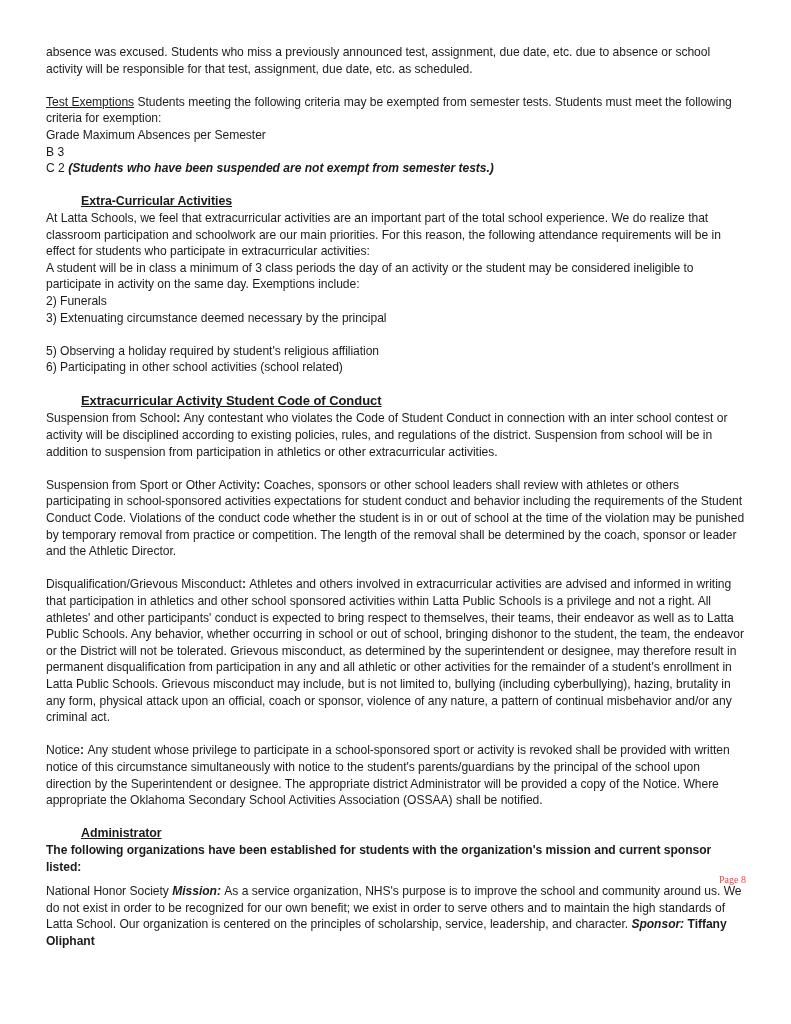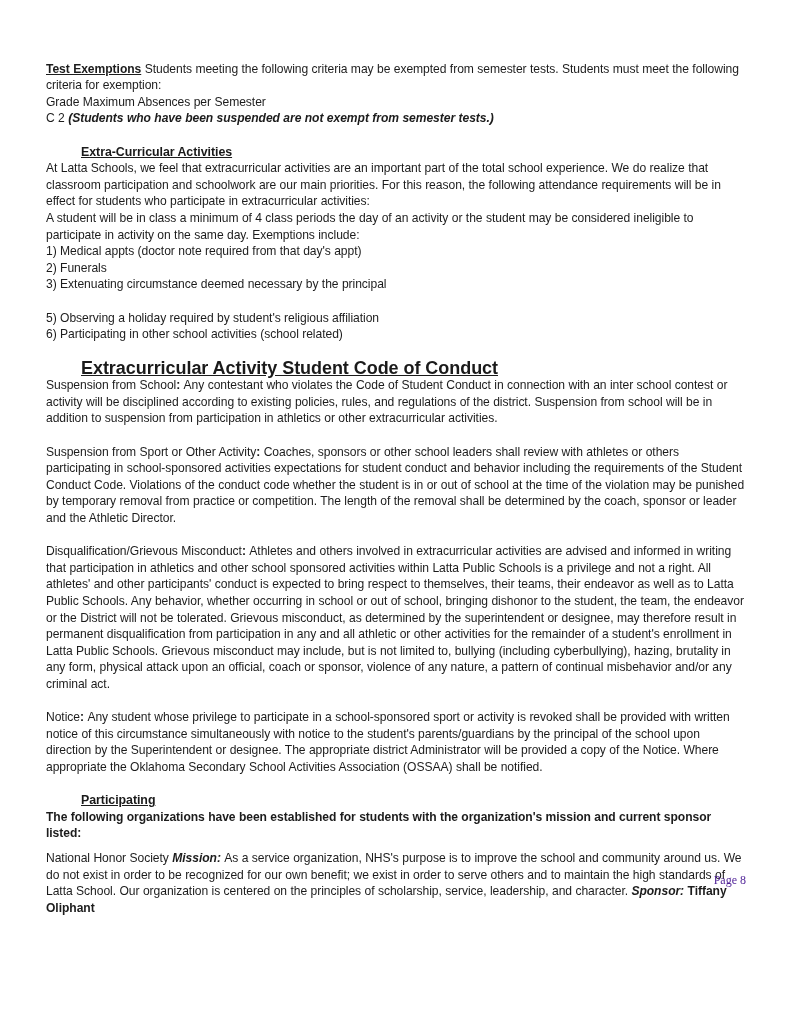--- a/index.html
+++ b/index.html
@@ -37,21 +37,21 @@
     word-spacing: 0.1px;
     color: #1c1c1c;
   }
   .blank-line {
     height: 16.6px;
   }
   .half-gap {
     height: 8px;
   }
   .hd-inline {
-    font-weight: bold;
+    font-weight: normal;
     text-decoration: underline;
   }
   .und {
   }
   .it {
     font-style: italic;
     font-weight: bold;
   }
   .bi {
     font-style: italic;
@@ -63,64 +63,68 @@
   h2.section-head {
     margin: 0;
     font-size: 12.4px;
     line-height: 16.6px;
     font-weight: bold;
     text-decoration: underline;
     letter-spacing: -0.05px;
     padding-left: 35px;
   }
   h2.section-head.big {
-    font-size: 18px;
+    font-size: 13px;
     line-height: 18px;
   }
   .page-number {
     position: absolute;
     right: 45px;
     top: 872px;
     font-family: "Liberation Serif", serif;
-    font-size: 12px;
+    font-size: 10px;
     line-height: 16px;
-    color: #4c1d95;
+    color: #ef4444;
     text-align: center;
   }
   .lead-para {
     font-weight: bold;
   }
 </style>
 </head>
 <body>
 
 <div class="page">
 
   <div class="doc-body">
 
+    <p class="para">
+      <span>absence was excused. Students who miss a previously announced test, assignment, due date, etc. due to absence or school activity</span>
+      <span>will be responsible for that test, assignment, due date, etc. as scheduled.</span>
+    </p>
 
     <div class="blank-line"></div>
 
     <p class="para"><span class="hd-inline">Test Exemptions</span><span> Students meeting the following criteria may be exempted from semester tests. Students must meet the following criteria for exemption:</span></p>
 
     <p class="para"><span class="und">Grade Maximum Absences per Semester</span></p>
 
 
+    <p class="para"><span>B 3</span></p>
 
     <p class="para"><span>C 2 </span><span class="it">(Students who have been suspended are not exempt from semester tests.)</span></p>
 
     <div class="blank-line"></div>
 
     <h2 class="section-head">Extra-Curricular Activities</h2>
 
     <p class="para">At Latta Schools, we feel that extracurricular activities are an important part of the total school experience. We do realize that classroom participation and schoolwork are our main priorities. For this reason, the following attendance requirements will be in effect for students who participate in extracurricular activities:</p>
 
-    <p class="para"><span>A student will be in class a minimum of 4 class periods the day of an activity or the student </span><span class="und">may </span><span>be considered ineligible to participate in activity on the same day. Exemptions include:</span></p>
+    <p class="para"><span>A student will be in class a minimum of 3 class periods the day of an activity or the student </span><span class="und">may </span><span>be considered ineligible to participate in activity on the same day. Exemptions include:</span></p>
 
-    <p class="para">1) Medical appts (doctor note required from that day's appt)</p>
     <p class="para">2) Funerals</p>
     <p class="para">3) Extenuating circumstance deemed necessary by the principal</p>
 
     <div class="blank-line"></div>
 
     <p class="para">5) Observing a holiday required by student's religious affiliation</p>
     <p class="para">6) Participating in other school activities (school related)</p>
 
     <div class="blank-line"></div>
 
@@ -135,21 +139,21 @@
     <div class="blank-line"></div>
 
     <p class="para"><span class="und">Disqualification/Grievous Misconduct</span><span class="bold">: </span><span>Athletes and others involved in extracurricular activities are advised and informed in writing that participation in athletics and other school sponsored activities within Latta Public Schools is a privilege and not a right. All athletes' and other participants' conduct is expected to bring respect to themselves, their teams, their endeavor as well as to Latta Public Schools. Any behavior, whether occurring in school or out of school, bringing dishonor to the student, the team, the endeavor or the District will not be tolerated. Grievous misconduct, as determined by the superintendent or designee, may therefore result in permanent disqualification from participation in any and all athletic or other activities for the remainder of a student's enrollment in Latta Public Schools. Grievous misconduct may include, but is not limited to, bullying (including cyberbullying), hazing, brutality in  any form, physical attack upon an official, coach or sponsor, violence of any nature, a pattern of continual misbehavior and/or any criminal act.</span></p>
 
     <div class="blank-line"></div>
 
     <p class="para"><span class="und">Notice</span><span class="bold">: </span><span>Any student whose privilege to participate in a school-sponsored sport or activity is revoked shall be provided with written notice of this circumstance simultaneously with notice to the student's parents/guardians by the principal of the school upon direction  by the Superintendent or designee. The appropriate district Administrator will be provided a copy of the Notice. Where appropriate  the Oklahoma Secondary School Activities Association (OSSAA) shall be notified.</span></p>
 
     <div class="blank-line"></div>
 
-    <h2 class="section-head">Participating</h2>
+    <h2 class="section-head">Administrator</h2>
 
     <p class="para lead-para">The following organizations have been established for students with the organization's mission and current sponsor listed:</p>
 
     <div class="half-gap"></div>
 
     <p class="para"><span class="und">National Honor Society</span><span class="it"> Mission: </span><span>As a service organization, NHS's purpose is to improve the school and community around us. We  do not exist in order to be recognized for our own benefit; we exist in order to serve others and to maintain the high standards of  Latta School. Our organization is centered on the principles of scholarship, service, leadership, and character. </span><span class="bi">Sponsor: </span><span class="bold">Tiffany  Oliphant</span></p>
 
   </div>
 
   <div class="page-number">Page 8</div>

